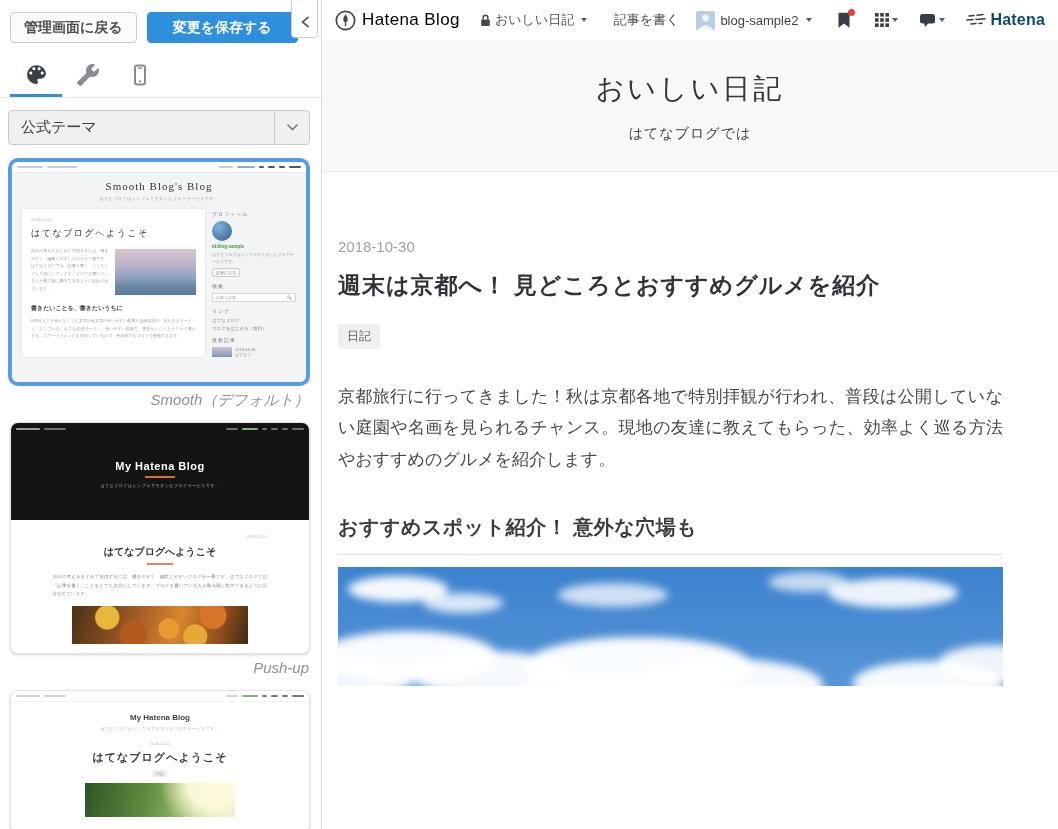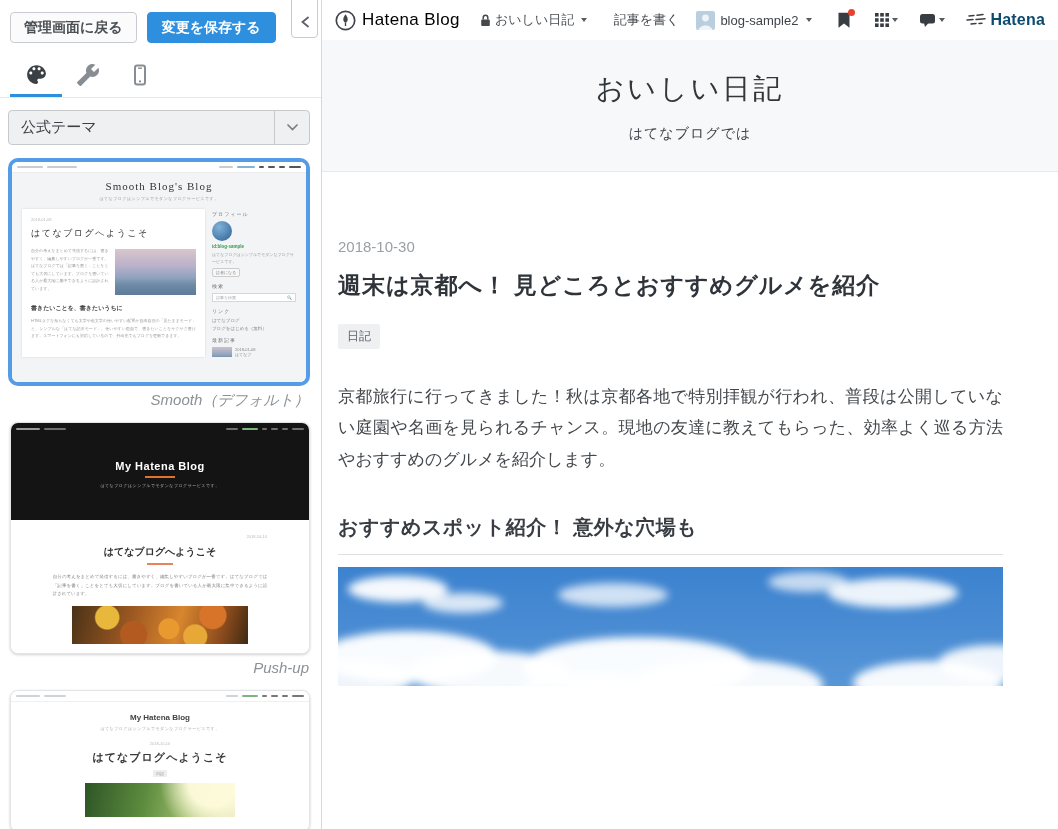--- a/index.html
+++ b/index.html
@@ -7,21 +7,21 @@
     font-family:"Liberation Sans","DejaVu Sans",sans-serif; }
   .app { display:flex; width:1058px; height:686px; }
 
   
   .sidebar { width:322px; flex-shrink:0; background:#fff; position:relative;
     border-right:1px solid #d6d9dc; height:829px; overflow:hidden; }
   .sb-top { padding:12px 10px 0 10px; display:flex; gap:10px; }
   .btn-back { height:31px; padding:0 13px; background:#fbfbfc; border:1px solid #c8ccd0;
     border-radius:4px; font-size:14px; font-weight:700; color:#4a4f54; cursor:pointer;
     font-family:inherit; }
-  .btn-save { height:31px; padding:0 14px; background:#2e8fde; border:1px solid #2e8fde;
+  .btn-save { height:31px; padding:0 25px; background:#2e8fde; border:1px solid #2e8fde;
     border-radius:4px; font-size:14px; font-weight:700; color:#fff; cursor:pointer;
     font-family:inherit; }
   .collapse-btn { position:absolute; top:-6px; right:3px; width:27px; height:44px;
     background:#fff; border:1px solid #c8ccd0; border-radius:4px; display:flex;
     align-items:flex-end; justify-content:center; padding-bottom:9px; cursor:pointer; }
   .tabs { display:flex; padding-left:10px; margin-top:12px; border-bottom:1px solid #e5e8ea; }
   .tab { width:52px; height:42px; display:flex; align-items:center; justify-content:center;
     border-bottom:3px solid transparent; cursor:pointer; }
   .tab.active { border-bottom-color:#2e8fde; }
   .select { margin:12px 11px 0 8px; height:35px; background:#eef0f2; border:1px solid #c6cacd;

